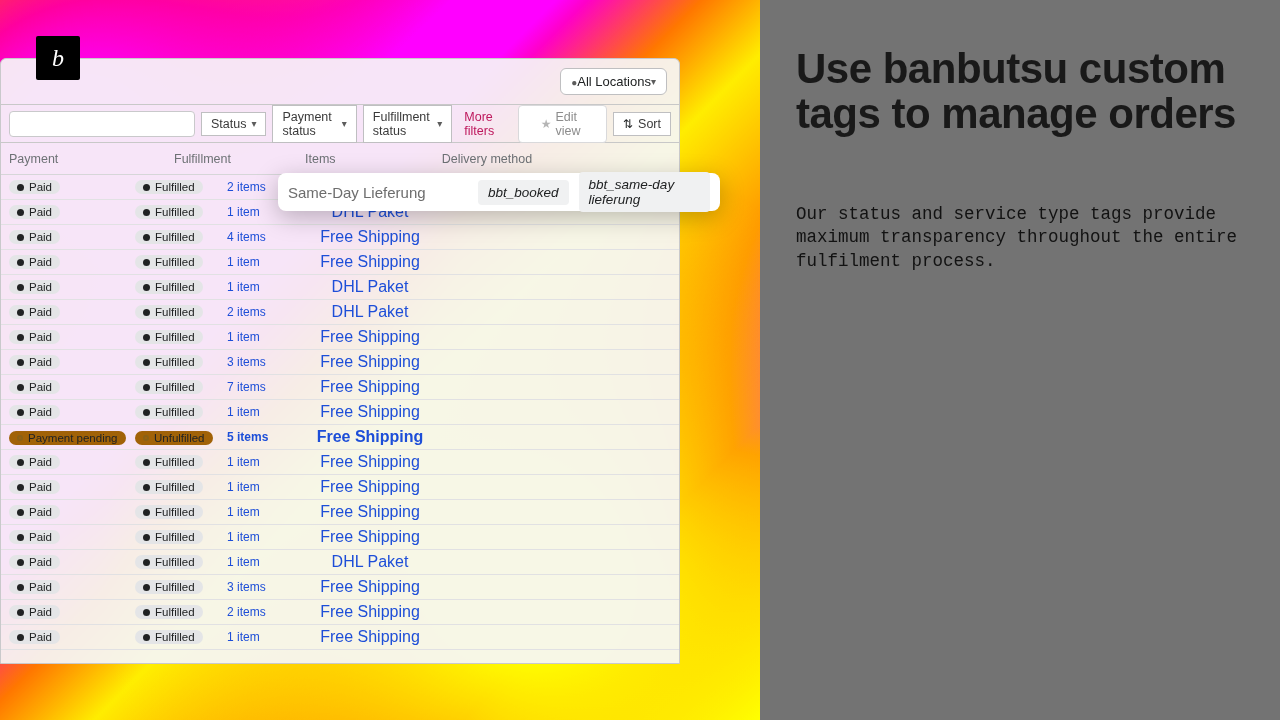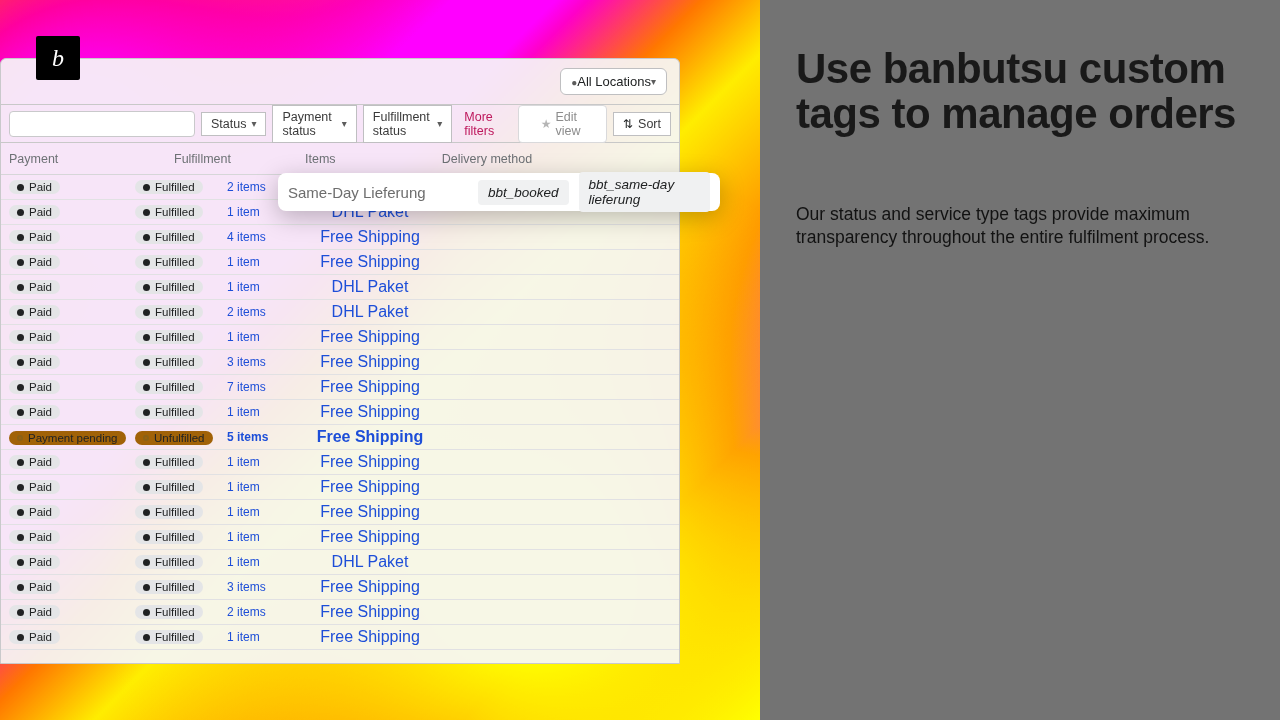--- a/index.html
+++ b/index.html
@@ -40,21 +40,21 @@
   .row .items { font-size:12px;}
   .row.pending .del { font-weight:600; }
   .row.pending .items { font-weight:600; }
 
   .callout { position:absolute; left:278px; top:173px; width:442px; height:38px; background:#fff; border-radius:8px; box-shadow:0 6px 24px rgba(0,0,0,.25); display:flex; align-items:center; padding:0 10px; gap:10px;}
   .callout .label { color:#6d6d6d; font-size:15px; flex:0 0 180px;}
   .callout .chip { background:#f0f1f2; border-radius:4px; padding:5px 10px; font-size:13.5px; color:#202223;font-style:italic;}
 
   .right { position:absolute; left:760px; top:0; width:520px; height:720px; padding:46px 18px 0 36px; background:#737373;}
   .right h1 { font-size:42px; font-weight:700; line-height:1.08; color:#191919; letter-spacing:-.5px;}
-  .right p  { margin-top:66px; font-size:17.5px; line-height:1.35; color:#121212; font-weight:500; max-width:470px;}
+  .right p  { margin-top:66px; font-size:17.5px; line-height:1.35; color:#121212; font-weight:500; max-width:470px;font-family:Liberation Mono, monospace;}
 
   .pin-icon::before { content:"\25CF"; font-size:10px; color:#5c5c5c;}
   .star-icon::before { content:"\2605"; color:#b5b5b5; font-size:12px;}
   .sort-icon::before { content:"\21C5"; font-size:12px; color:#202223;}
 </style>
 </head>
 <body>
 
 <div class="stage">
   <div class="left">

